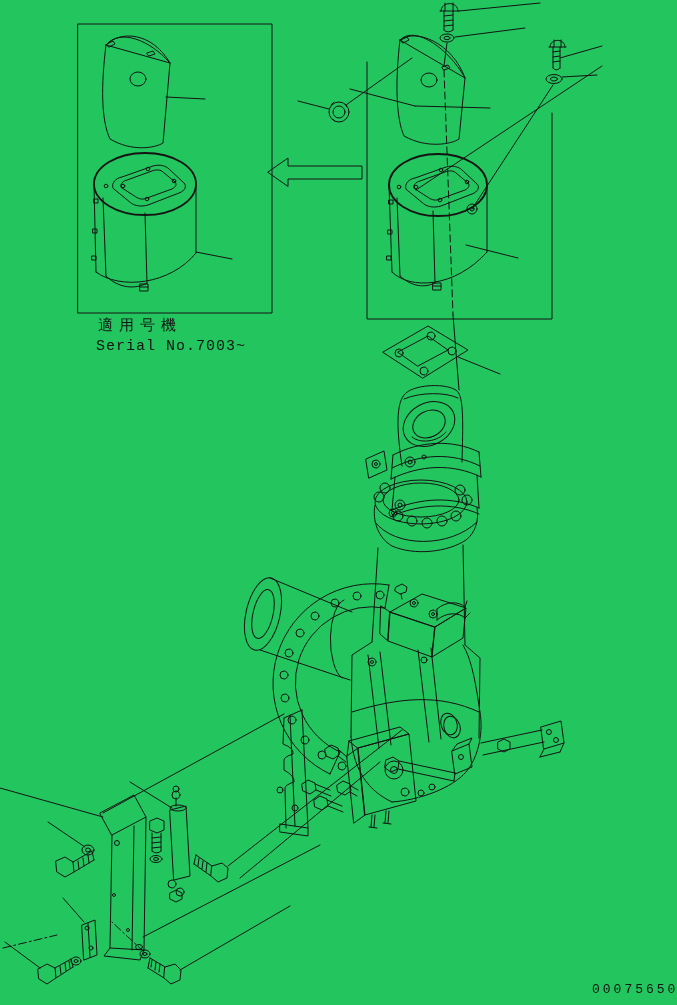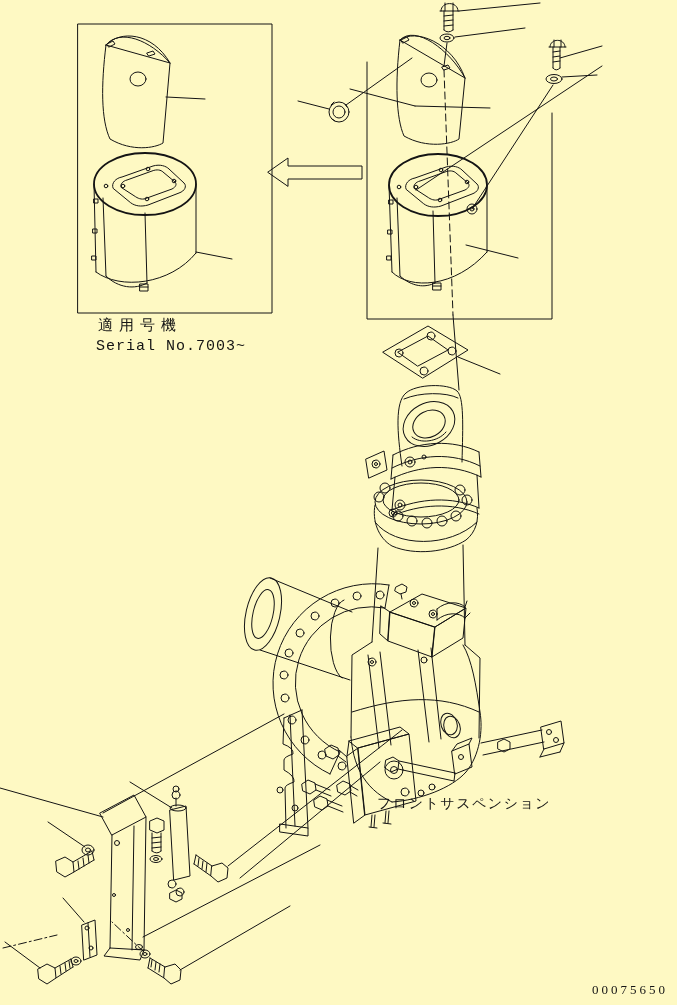--- a/index.html
+++ b/index.html
@@ -1,25 +1,25 @@
 <!DOCTYPE html>
 <html><head>
 <meta charset="utf-8">
 <style>
   html,body{margin:0;padding:0;background:#fff;}
-  .stage{position:relative;width:677px;height:1005px;background:#fef9c3;overflow:hidden;
+  .stage{position:relative;width:677px;height:1005px;background:#22c55e;overflow:hidden;
          font-family:"Liberation Mono", monospace; color:#141414;}
   .stage svg{position:absolute;left:0;top:0;}
   .lbl{position:absolute;white-space:pre;line-height:1.15;}
   .jp{font-family:"DejaVu Sans", sans-serif;}
   #serial-jp{left:98px;top:317px;font-size:15px;letter-spacing:6px;}
   #serial-en{left:96px;top:338px;font-size:15px;letter-spacing:1px;text-align:center;}
   #name-jp{left:377px;top:795px;font-size:14px;letter-spacing:1.5px;}
   #name-en{left:377px;top:813px;font-size:15px;letter-spacing:1px;}
-  #docnum{left:592px;top:983px;font-size:13px;letter-spacing:3px;font-family:Liberation Serif, serif;}
+  #docnum{left:592px;top:983px;font-size:13px;letter-spacing:3px;}
 </style>
 </head>
 <body>
 
 <div class="stage">
 
 <svg width="677" height="1005" viewBox="0 0 677 1005" fill="none" stroke="#141414" stroke-width="1" stroke-linecap="round" stroke-linejoin="round">
 
   <g>
     <rect x="78" y="24" width="194" height="289"></rect>
@@ -407,15 +407,14 @@
       <path d="M40,968 L5,942"></path>
       <path d="M84,922 L63,898"></path>
       <path d="M144,952 L112,922" stroke-dasharray="8 3 2 3"></path>
       <path d="M3,948 L57,935" stroke-dasharray="8 3 2 3"></path>
     </g>
   </g>
 </svg>
 
   <div class="lbl jp" id="serial-jp">適用号機</div>
   <div class="lbl" id="serial-en">Serial No.7003~</div>
-  <div class="lbl jp" id="name-jp">フロントサスペンション</div>
   <div class="lbl" id="docnum">00075650</div>
 </div>
 
 </body></html>

